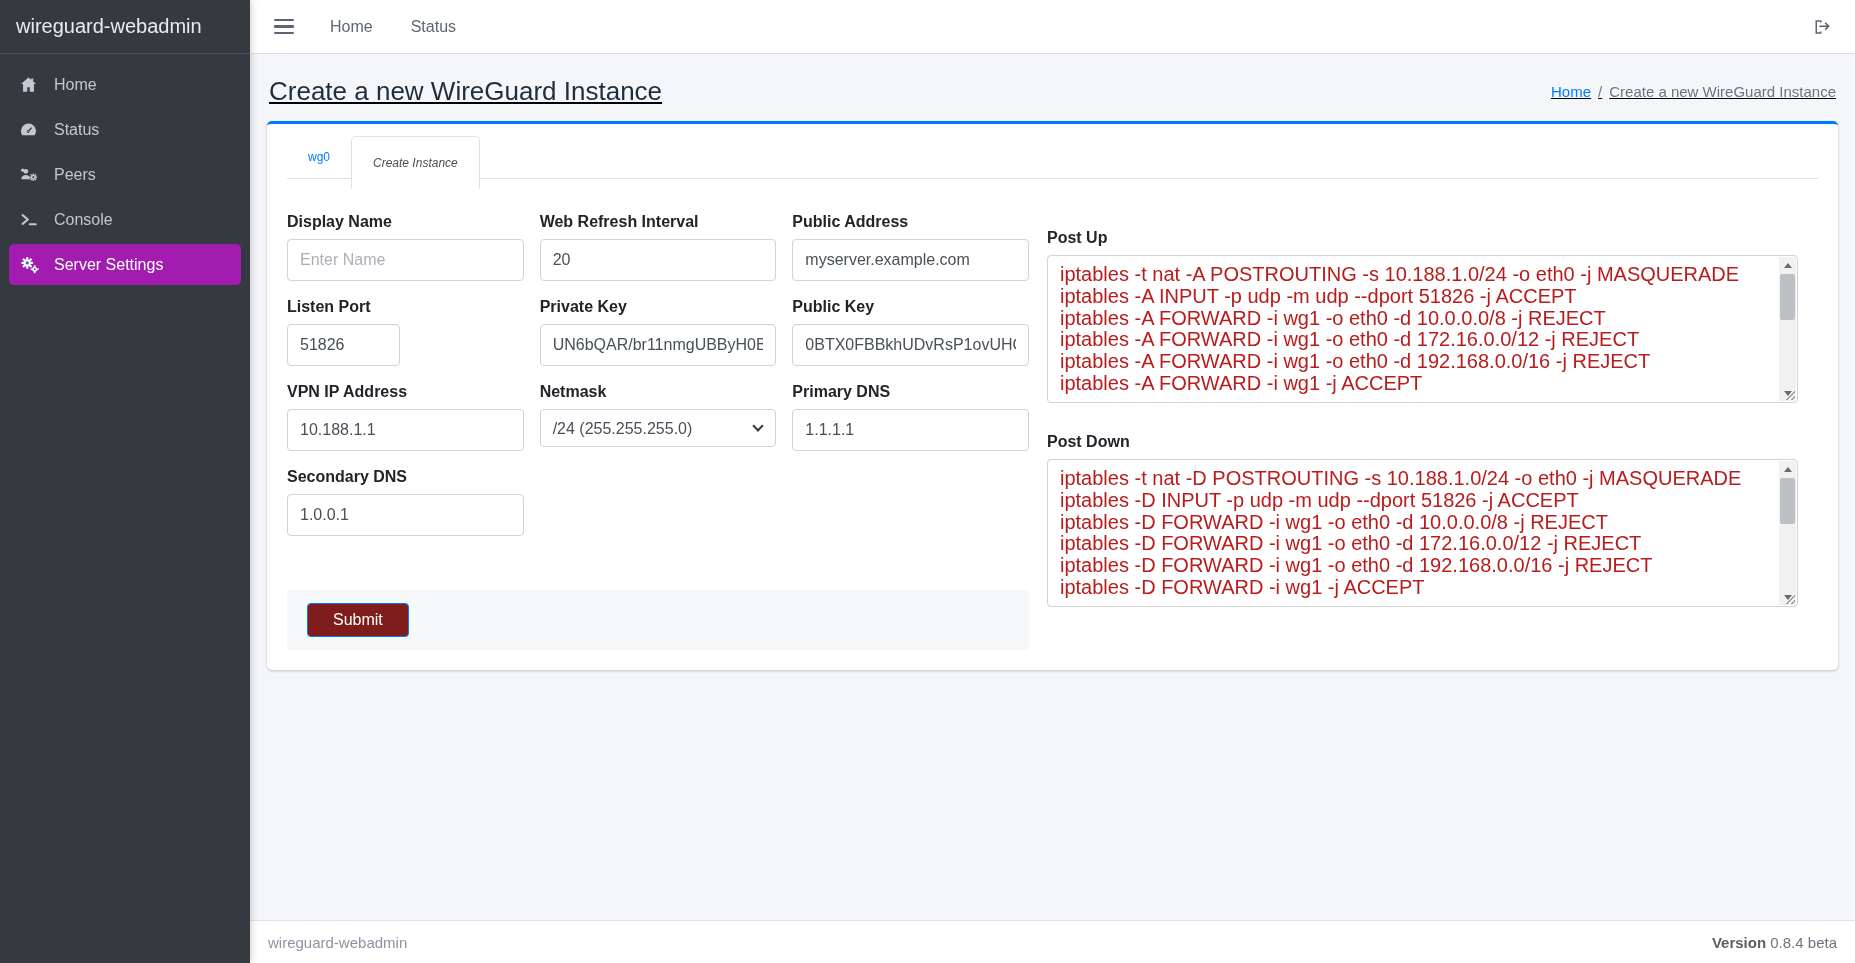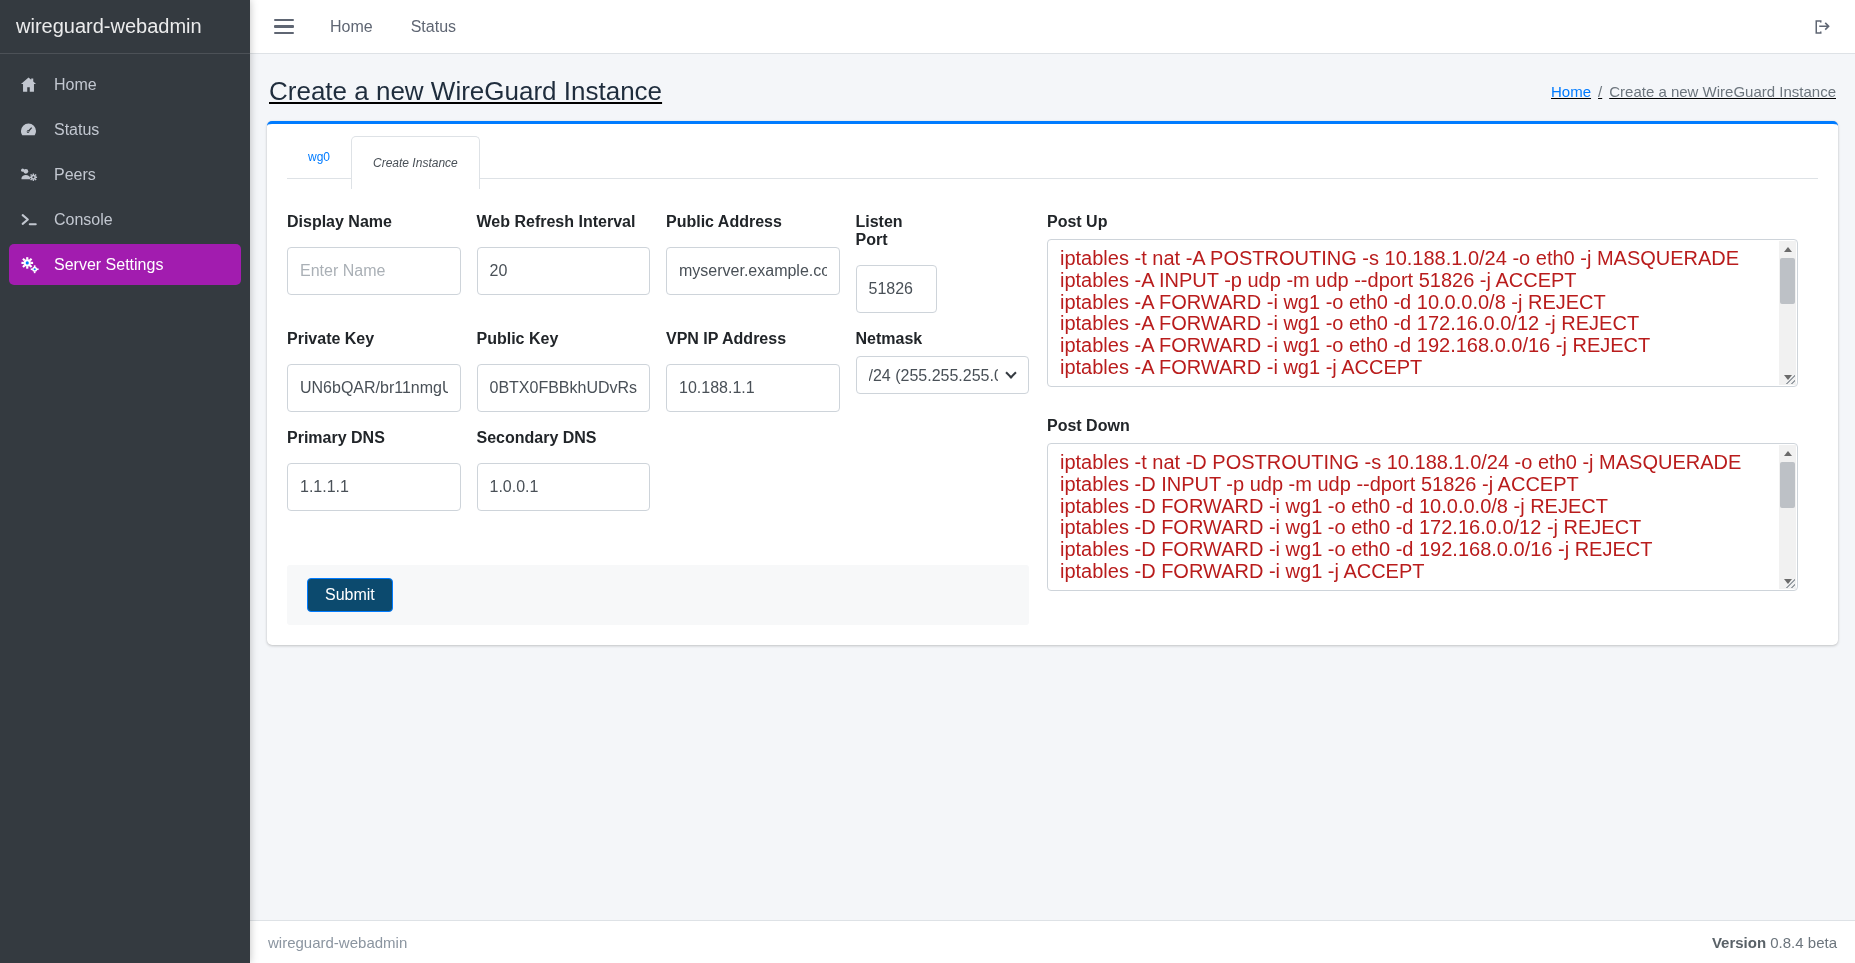--- a/index.html
+++ b/index.html
@@ -44,29 +44,29 @@
   .nav-tabs { position:relative; display:flex; align-items:flex-start; height:53px; list-style:none; }
   .nav-tabs::after { content:''; position:absolute; left:0; right:0; top:42px; height:0;
                      border-bottom:1px solid #dee2e6; }
   .tab { position:relative; z-index:1; display:flex; align-items:center; justify-content:center;
          padding:0 21px; height:42px; font-size:12px; cursor:pointer; }
   .tab.inactive { color:#007bff; }
   .tab.active { height:53px; color:#495057; background:#fff;
                 border:1px solid #dee2e6; border-bottom:none; border-radius:5px 5px 0 0;font-style:italic; }
 
   .card-body { display:flex; padding:24px 20px 20px 20px; }
-  .form-left { width:742px; flex:0 0 742px; display:grid; grid-template-columns:1fr 1fr 1fr 1fr;
+  .form-left { width:742px; flex:0 0 742px; display:grid; grid-template-columns:1fr 1fr 1fr;
                column-gap:16px; margin-right:18px; }
-  .form-right { flex:1; padding-right:20px; }
+  .form-right { flex:1; padding-right:20px;margin-top:16px; }
 
   .field { margin-bottom:17px; }
   .field label { display:block; font-size:16px; font-weight:bold; color:#212529; margin-bottom:8px; }
-  .tin { width:100%; height:48px; border:1px solid #ced4da; border-radius:4px;
+  .tin { width:100%; height:42px; border:1px solid #ced4da; border-radius:4px;
          padding:0 12px; font-size:16px; color:#495057; background:#fff;
-         font-family:"Liberation Sans", sans-serif; outline:none;margin-top:8px; }
+         font-family:"Liberation Sans", sans-serif; outline:none; }
   .tin::placeholder { color:#aab0b6; opacity:1; }
   .duo { display:grid; grid-template-columns:1fr 1fr; column-gap:11px; }
 
   .selwrap { position:relative; }
   .sel { width:100%; height:38px; border:1px solid #ced4da; border-radius:4px;
          padding:0 30px 0 12px; font-size:16px; color:#495057; background:#fff;
          appearance:none; -webkit-appearance:none; font-family:"Liberation Sans", sans-serif; outline:none; }
   .selwrap .chev { position:absolute; right:14px; top:13px; width:8px; height:8px;
                    border-right:2px solid #343a40; border-bottom:2px solid #343a40;
                    transform:rotate(45deg); pointer-events:none; }
@@ -84,22 +84,22 @@
             border-bottom:5px solid #6b6b6b; }
   .tri-down { width:0; height:0; border-left:4px solid transparent; border-right:4px solid transparent;
               border-top:5px solid #6b6b6b; }
   .sb-thumb { position:absolute; left:1px; top:17px; width:15px; height:46px;
               background:#bdc1c6; border-radius:2px; cursor:grab; }
   .grip { position:absolute; right:2px; bottom:2px; width:11px; height:11px;
           background:repeating-linear-gradient(135deg, transparent 0 2px, #9aa0a6 2px 3.5px);
           clip-path:polygon(100% 0, 100% 100%, 0 100%); cursor:nwse-resize; }
 
   .submit-strip { margin-top:37px; background:#f7f8f9; border-radius:3px; padding:13px 20px; }
-  .btn-primary { display:inline-block; background:#0c4a6e; color:#fff; border:1px solid #007bff;
-                 border-radius:4px; font-size:16px; padding:7px 17px; cursor:pointer;
+  .btn-primary { display:inline-block; background:#7f1d1d; color:#fff; border:1px solid #007bff;
+                 border-radius:4px; font-size:16px; padding:7px 25px; cursor:pointer;
                  font-family:"Liberation Sans", sans-serif; }
 
   
   .page-footer { height:43px; background:#fff; border-top:1px solid #dee2e6;
                  display:flex; align-items:center; justify-content:space-between;
                  padding:0 18px; font-size:15px; color:#8b95a0; }
   .page-footer .ver { color:#6c757d; }
   .page-footer .ver strong { color:#5a6268; }
 
   svg { display:block; }

